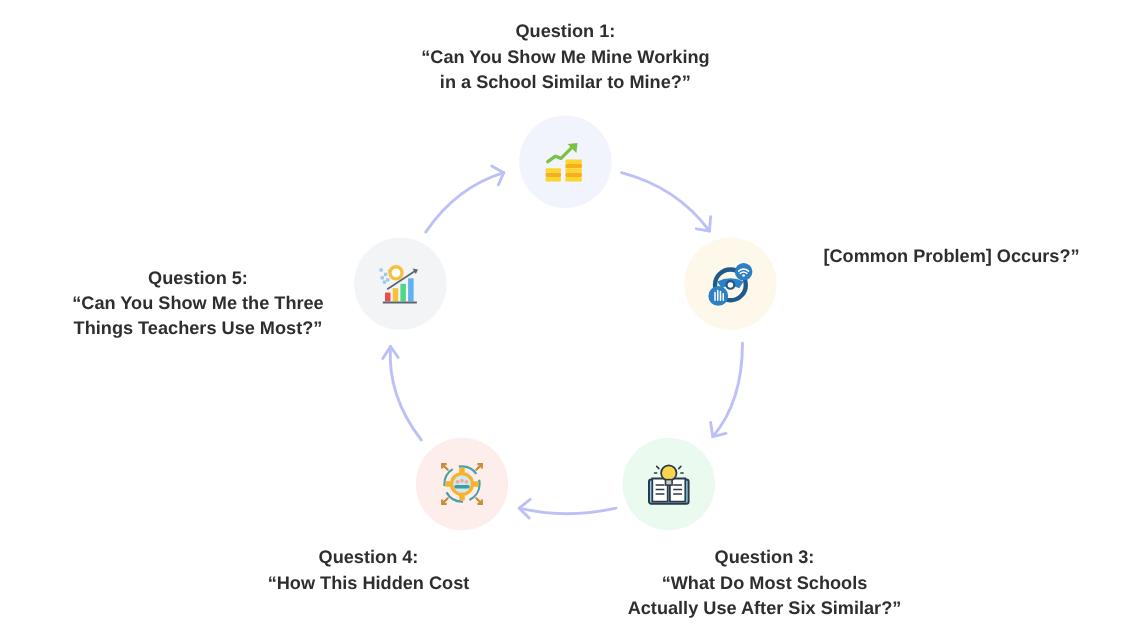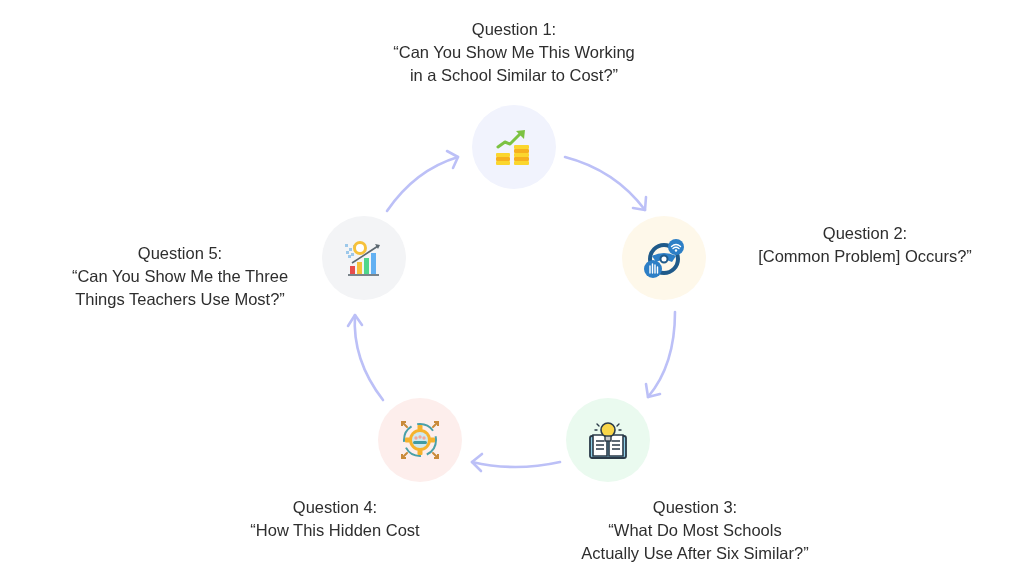--- a/index.html
+++ b/index.html
@@ -1,18 +1,18 @@
 <!DOCTYPE html>
 <html><head>
 <meta charset="utf-8">
 <style>
   html, body { margin: 0; padding: 0; background: #ffffff; }
   body { width: 1024px; height: 585px; position: relative; overflow: hidden;
          font-family: "Liberation Sans", "DejaVu Sans", sans-serif; color: #2b2b2b; }
-  .stage { position: absolute; left: 0; top: 0; width: 898px; height: 585px; }
+  .stage { position: absolute; left: 0; top: 0; width: 898px; height: 585px; font-weight: bold; }
   .arrows { position: absolute; left: 0; top: 0; width: 1024px; height: 585px; }
   .node { position: absolute; width: 84px; height: 84px; border-radius: 50%;
           display: flex; align-items: center; justify-content: center; }
   .node svg { width: 44px; height: 44px; }
   .label { position: absolute; text-align: center; font-size: 16.5px; line-height: 23px;
            color: #2e2e2e; white-space: nowrap; }
   .label .t { display: block; }
 </style>
 </head>
 <body>
@@ -126,26 +126,25 @@
       <rect x="8" y="30" width="5" height="8" fill="#e84d4d"></rect>
       <rect x="15" y="26" width="5" height="12" fill="#f6c13a"></rect>
       <rect x="22" y="22" width="5" height="16" fill="#4fd68a"></rect>
       <rect x="29" y="17" width="5" height="21" fill="#62b0f2"></rect>
       <path d="M6 39 H37" stroke="#5b6770" stroke-width="1.6"></path>
     </svg>
   </div>
 
   <div class="label" style="left:364px; top:18px; width:300px;">
     <span class="t">Question 1:</span>
-    <span class="t">“Can You Show Me This Working</span>
-    <span class="t">in a School Similar to Cost?”</span>
+    <span class="t">“Can You Show Me Mine Working</span>
+    <span class="t">in a School Similar to Mine?”</span>
   </div>
 
   <div class="label" style="left:730px; top:222px; width:270px;">
-    <span class="t">Question 2:</span>
     <span class="t">[Common Problem] Occurs?”</span>
   </div>
 
   <div class="label" style="left:550px; top:496px; width:290px;">
     <span class="t">Question 3:</span>
     <span class="t">“What Do Most Schools</span>
     <span class="t">Actually Use After Six Similar?”</span>
   </div>
 
   <div class="label" style="left:215px; top:496px; width:240px;">

